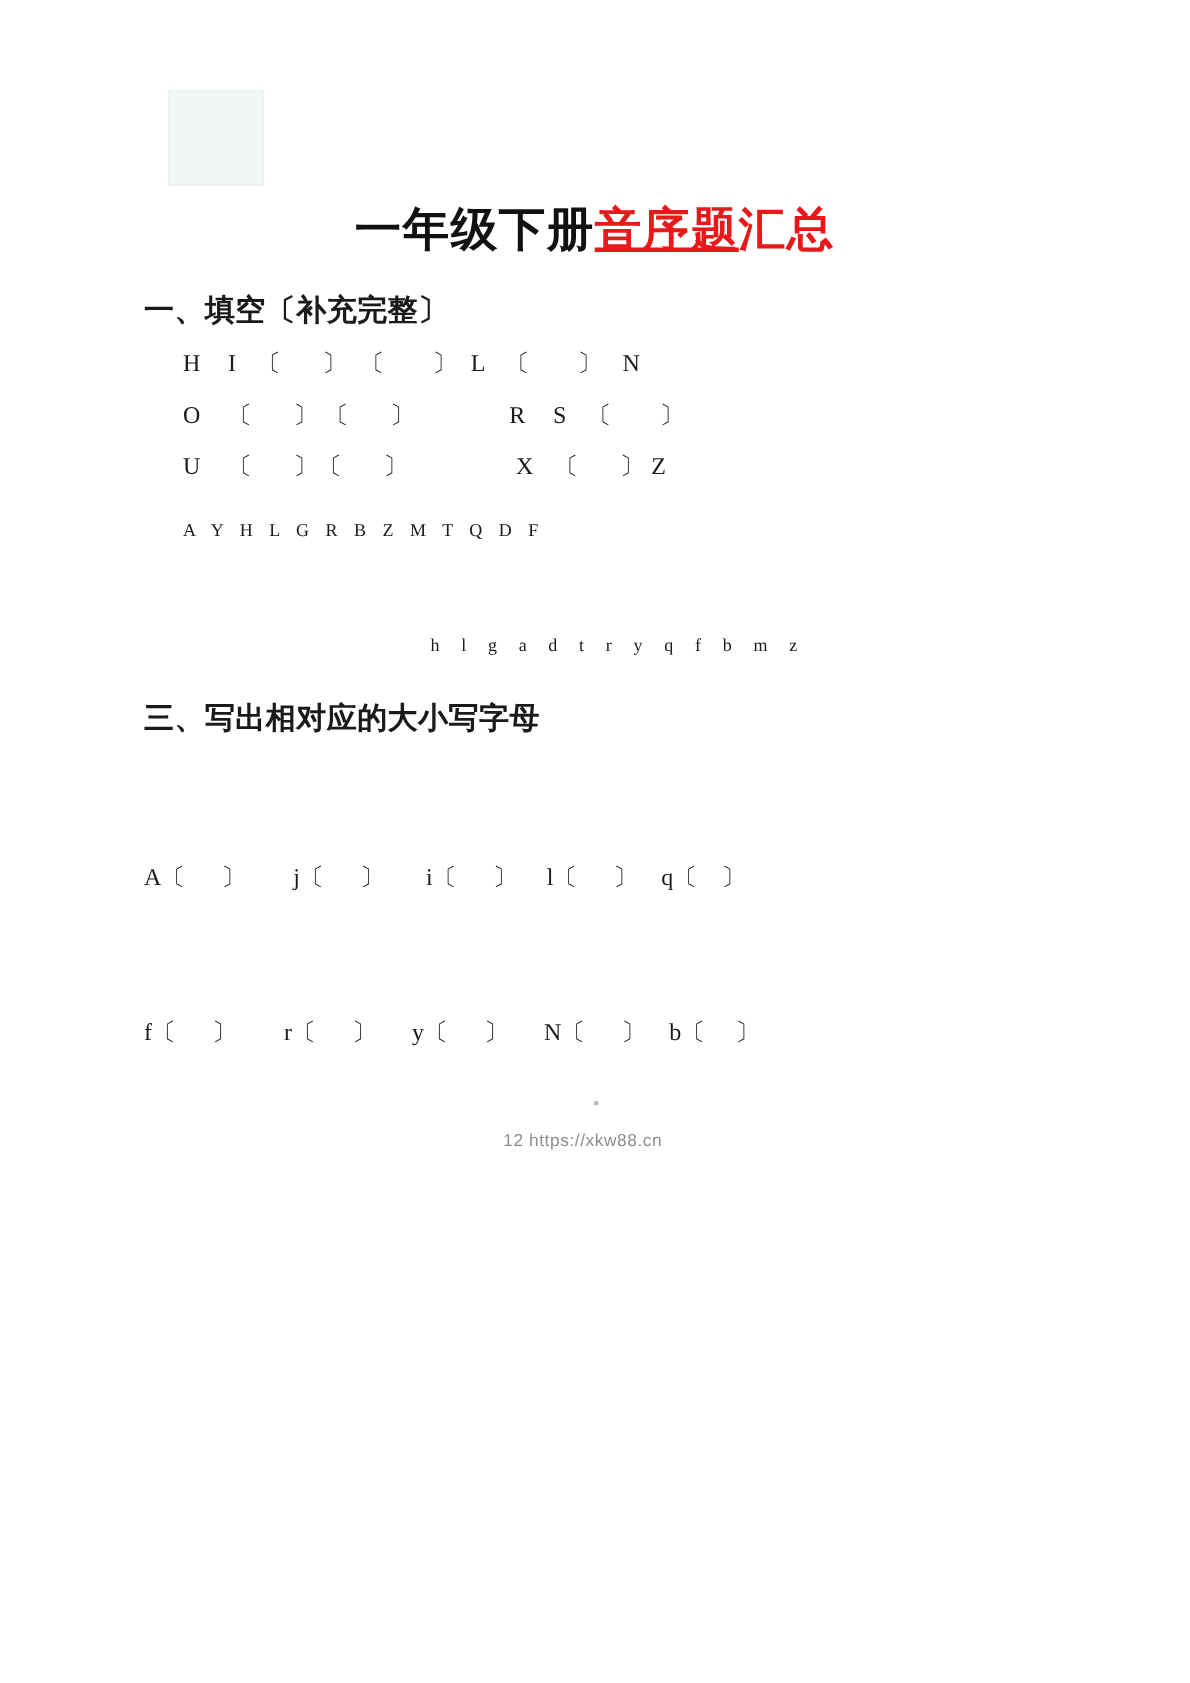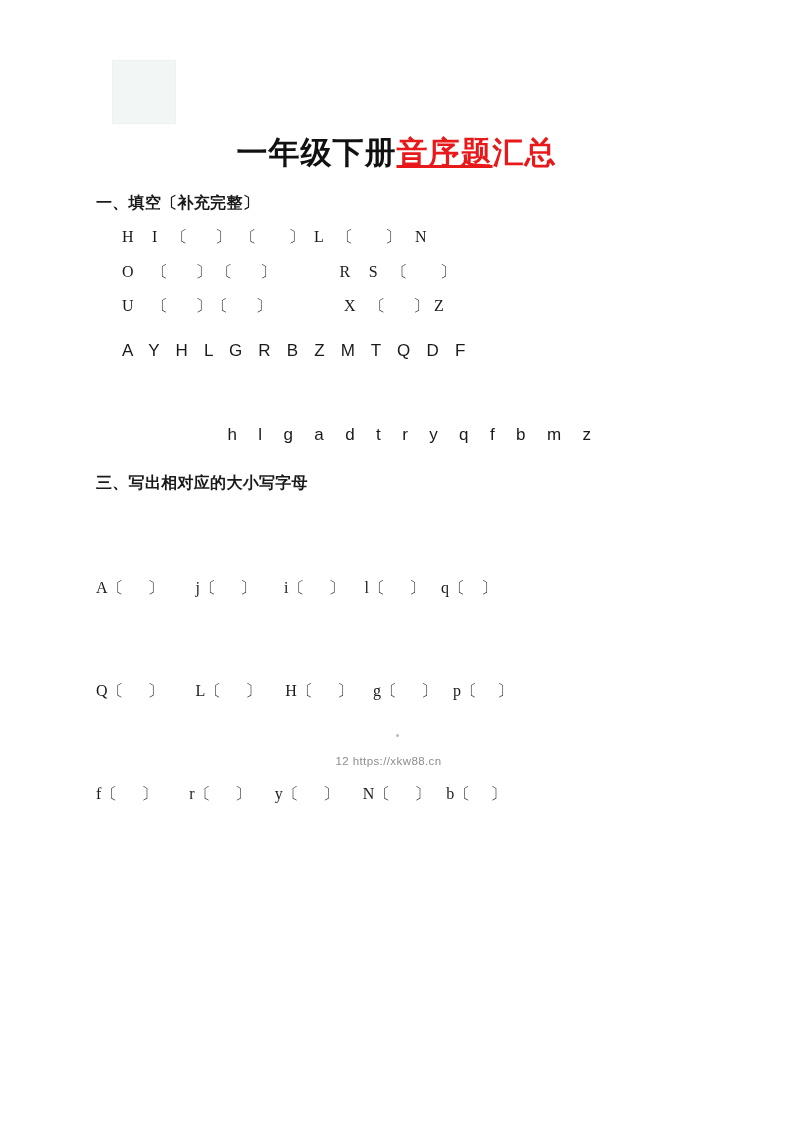--- a/index.html
+++ b/index.html
@@ -53,42 +53,42 @@
   h1.title .blk { color: #111111; }
   h1.title .red {
     color: #e8191b;
     text-decoration: underline;
     text-decoration-color: #e8191b;
     text-underline-offset: 2px;
   }
   h1.title .red2 { color: #e8191b; }
 
   .sec-head {
-    font-size: 16px;
+    font-size: 20px;
     font-weight: bold;
     margin: 22px 0 6px 0;
     font-family: "Liberation Sans", sans-serif;
     letter-spacing: 0.3px;
   }
   .sec-head.mt-lg { margin-top: 26px; }
 
   .mono-row {
     font-family: "Liberation Serif", serif;
     font-size: 16px;
     letter-spacing: 0.5px;
     white-space: pre;
     line-height: 2.15;
   }
   .mono-row.indent { padding-left: 26px; }
 
   .fill-block { margin-top: 6px; }
 
   .friends-row {
-    font-family: Liberation Sans, sans-serif;
-    font-size: 17px;
+    font-family: Liberation Serif, serif;
+    font-size: 12px;
     letter-spacing: 0.5px;
     white-space: pre;
     padding-left: 26px;
   }
   .friends-row.upper { margin-top: 16px; line-height: 1.4; }
   .friends-row.lower { margin-top: 60px; line-height: 1.4; text-align: center; }
 
   .pair-grid {
     margin-top: 8px;
     font-family: "Liberation Serif", serif;
@@ -137,20 +137,19 @@
     <div class="mono-row indent">O    〔      〕 〔      〕              R    S   〔       〕</div>
     <div class="mono-row indent">U    〔      〕〔      〕                X   〔      〕 Z</div>
   </div>
 
   <div class="friends-row upper">A   Y   H   L   G   R   B   Z   M   T   Q   D   F</div>
   <div class="friends-row lower">h    l    g    a    d    t    r    y    q    f    b    m    z</div>
 
   <div class="sec-head mt-lg">三、写出相对应的大小写字母</div>
   <div class="pair-grid">
     <div>A〔      〕        j〔      〕       i〔      〕     l〔      〕    q〔    〕</div>
-    <div>Q〔      〕        L〔      〕      H〔      〕     g〔      〕    p〔     〕</div>
     <div>f〔      〕        r〔      〕      y〔      〕      N〔      〕    b〔     〕</div>
     
   </div>
 
   <div class="dot-mark"></div>
   <div class="footer">12 https://xkw88.cn</div>
 </div>
 
 </body></html>

